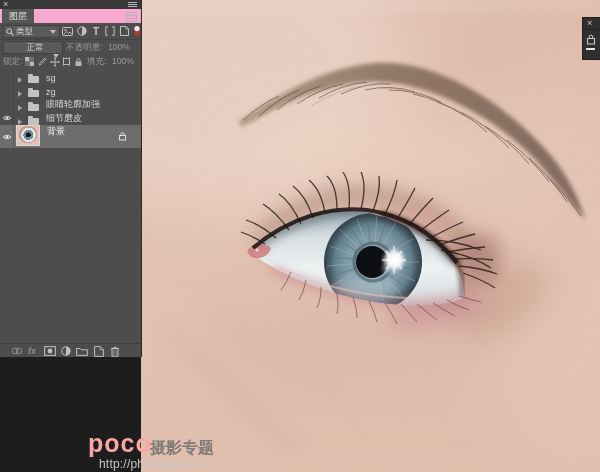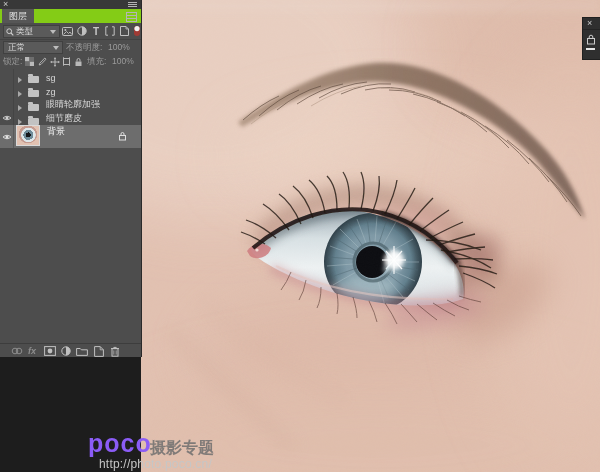--- a/index.html
+++ b/index.html
@@ -9,32 +9,32 @@
 
   
   #photo{left:141px;top:0;width:459px;height:472px;}
 
   
   #panel{left:0;top:0;width:141px;height:357px;background:#4d4d4d;border-right:1px solid #2a2a2a;}
   #panel-topstrip{left:0;top:0;width:141px;height:9px;background:#383838;}
   .close-x{color:#c9c9c9;font-size:9px;line-height:8px;position:absolute;left:3px;top:0;}
   .menu-lines{position:absolute;right:4px;top:2px;width:9px;height:5px;
       background:linear-gradient(#b5b5b5 1px,transparent 1px) 0 0/9px 2px;}
-  #tab-row{left:0;top:9px;width:141px;height:14px;background:#84cc16;}
+  #tab-row{left:0;top:9px;width:141px;height:14px;background:#f9a8d4;}
   #tab-layers{position:absolute;left:2px;top:0;height:14px;padding:0 7px;background:#565656;
       color:#e2e2e2;font-size:9px;line-height:14px;}
   .menu-grid{position:absolute;right:4px;top:3px;width:9px;height:8px;border:1px solid #b5b5b5;
       background:linear-gradient(#b5b5b5 1px,transparent 1px) 0 2px/9px 3px;}
 
   .row{position:absolute;left:0;width:141px;color:#cfcfcf;font-size:8.5px;}
   #filter-row{top:23px;height:16px;border-bottom:1px solid #424242;text-align:right;}
   .dropdown{position:absolute;background:#5a5a5a;border:1px solid #404040;height:11px;
       display:flex;align-items:center;color:#d8d8d8;font-size:8.5px;}
   #type-dd{left:3px;top:2px;width:55px;}
-  #blend-dd{left:3px;top:1px;width:58px;}
+  #blend-dd{left:3px;top:1px;width:58px;flex-direction:column;}
   .tri-down{width:0;height:0;border-left:3px solid transparent;border-right:3px solid transparent;
       border-top:4px solid #bdbdbd;margin-left:auto;margin-right:3px;}
   .icon-btn{position:absolute;top:2px;width:12px;height:12px;display:flex;align-items:center;justify-content:center;}
   #blend-row{top:40px;height:14px;}
   #lock-row{top:54px;height:14px;}
   .dim{color:#9b9b9b;}
   .lbl{position:absolute;top:2px;}
   .mini-icon{position:absolute;top:2px;width:11px;height:11px;display:flex;align-items:center;justify-content:center;}
 
   
@@ -60,21 +60,21 @@
   #below-panel{left:0;top:357px;width:141px;height:115px;background:#1d1d1d;}
 
   
   #float-frag{right:0;top:17px;width:17px;height:41px;background:#2f2f2f;border:1px solid #1f1f1f;border-right:none;}
   #float-frag .fx-close{position:absolute;left:4px;top:0px;color:#cccccc;font-size:9px;}
   #float-frag .sep{position:absolute;left:0;top:11px;width:17px;height:1px;background:#242424;}
   #float-frag .tool{position:absolute;left:3px;top:16px;}
   #float-frag .bar{position:absolute;left:3px;top:30px;width:9px;height:2px;background:#e6e6e6;}
 
   
-  #wm-brand{left:88px;top:431px;font-size:25px;font-weight:bold;letter-spacing:1px;color:#8b5cf6;line-height:25px;}
+  #wm-brand{left:88px;top:431px;font-size:25px;font-weight:bold;letter-spacing:1px;color:#fca5a5;line-height:25px;}
   #wm-title{left:150px;top:438px;font-size:16px;font-weight:bold;color:rgba(110,110,110,0.85);}
   #wm-url{left:99px;top:457px;font-size:12px;color:#c6c6c6;letter-spacing:.2px;}
 
   svg{display:block;}
 </style>
 </head>
 <body>
 
 <div id="photo" class="abs">
 <svg width="459" height="472" viewBox="0 0 459 472">

